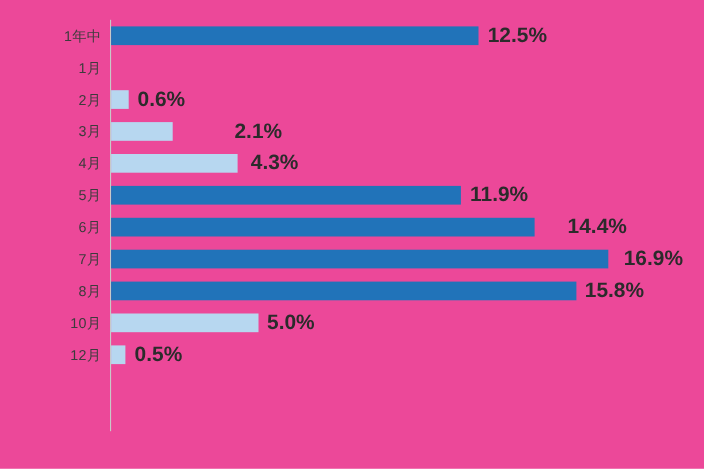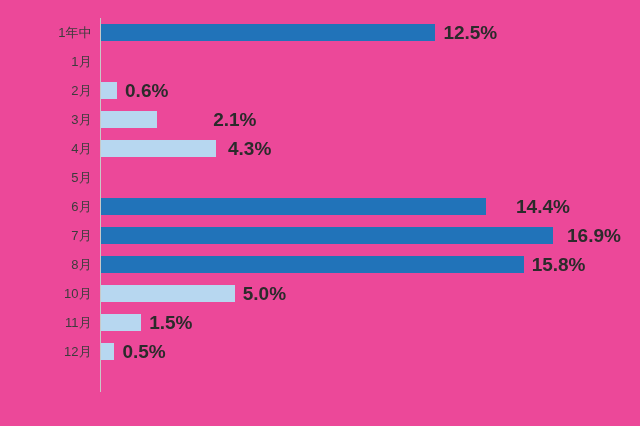--- a/index.html
+++ b/index.html
@@ -137,20 +137,24 @@
         </div>
         <div class="row">
           <div class="cat-label">4月</div>
           <div class="bar-wrap">
             <div class="bar low" style="width: 115.025px; background: rgb(183, 215, 240);"></div>
             <div class="val-label" style="left: 127px;">4.3%</div>
           </div>
         </div>
         <div class="row">
           <div class="cat-label">5月</div>
+          <div class="bar-wrap">
+            <div class="bar high" style="width: 318.325px; background: rgb(33, 115, 185);"></div>
+            <div class="val-label" style="left: 326.325px;">11.9%</div>
+          </div>
         </div>
         <div class="row">
           <div class="cat-label">6月</div>
           <div class="bar-wrap">
             <div class="bar high" style="width: 385.2px; background: rgb(33, 115, 185);"></div>
             <div class="val-label" style="left: 415px;">14.4%</div>
           </div>
         </div>
         <div class="row">
           <div class="cat-label">7月</div>
@@ -167,27 +171,20 @@
           </div>
         </div>
         <div class="row">
           <div class="cat-label">10月</div>
           <div class="bar-wrap">
             <div class="bar low" style="width: 133.75px; background: rgb(183, 215, 240);"></div>
             <div class="val-label" style="left: 141.75px;">5.0%</div>
           </div>
         </div>
         <div class="row">
-          <div class="cat-label">11月</div>
-          <div class="bar-wrap">
-            <div class="bar low" style="width: 40.125px; background: rgb(183, 215, 240);"></div>
-            <div class="val-label" style="left: 48.125px;">1.5%</div>
-          </div>
-        </div>
-        <div class="row">
           <div class="cat-label">12月</div>
           <div class="bar-wrap">
             <div class="bar low" style="width: 13.375px; background: rgb(183, 215, 240);"></div>
             <div class="val-label" style="left: 21.375px;">0.5%</div>
           </div>
         </div>
       </div>
   </div>
 
   <div class="footer">

